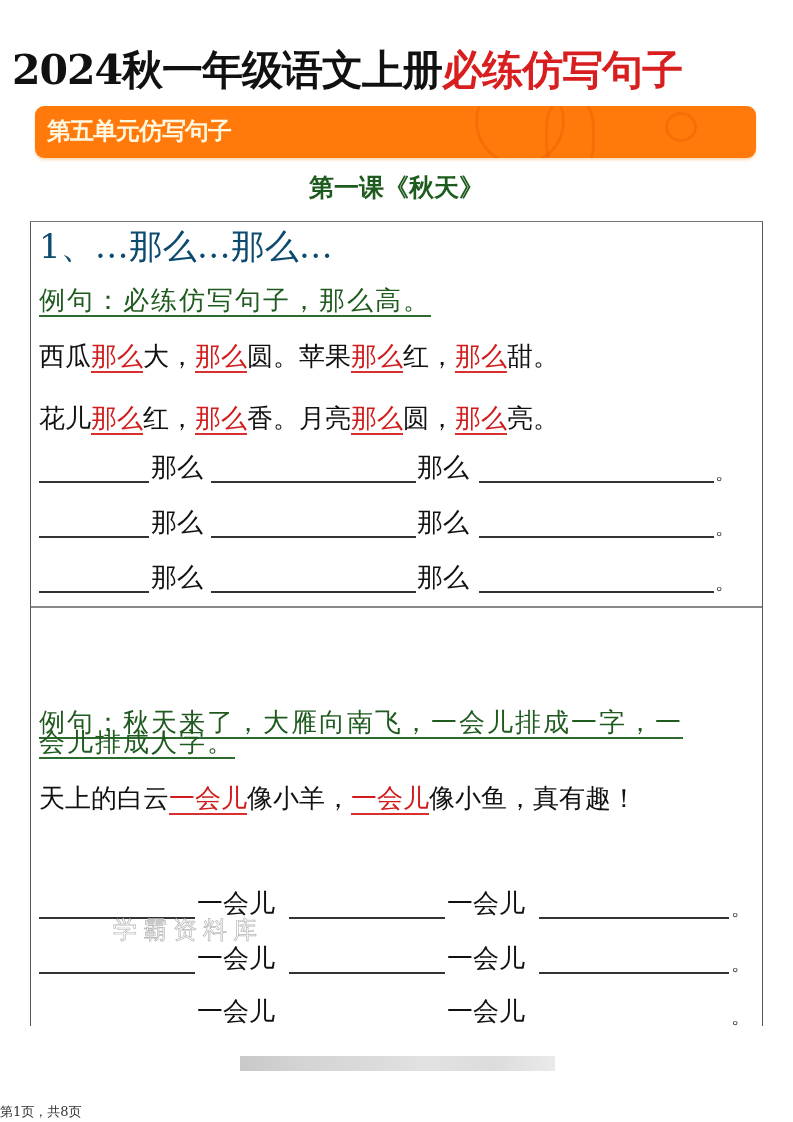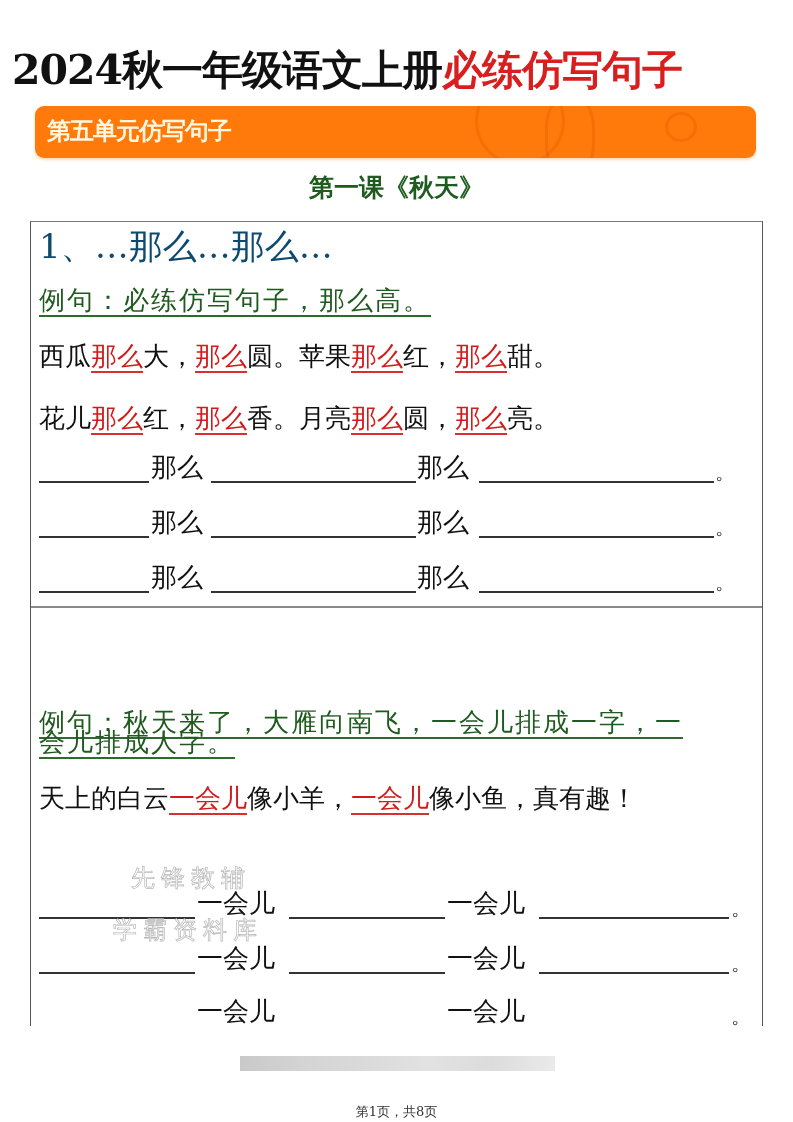--- a/index.html
+++ b/index.html
@@ -54,21 +54,21 @@
     position: absolute; font-size: 24px; color: transparent;
     -webkit-text-stroke: 0.7px #b8b8b8; letter-spacing: 6px; white-space: nowrap;
     pointer-events: none;
   }
 
   .blur-bar {
     position: absolute; left: 240px; top: 1056px; width: 315px; height: 15px;
     background: linear-gradient(90deg, #c9c9c9 0%, #d4d4d4 20%, #dadada 40%, #e2e2e2 60%, #dcdcdc 80%, #eaeaea 100%);
   }
   .page-footer {
-    position: absolute; left: 0; top: 1103px; width: 793px; text-align: center;
+    position: absolute; left: 0; top: 1103px; width: 793px; text-align: left;
     font-size: 13px; color: #333; line-height: 18px;
   }
 </style>
 </head>
 <body>
 
 <div class="doc-title">
   <span class="black">2024秋一年级语文上册</span><span class="red">必练仿写句子</span>
 </div>
 
@@ -140,18 +140,17 @@
     <span class="kw" style="left:408px;">一会儿</span>
     <div class="blank" style="left:500px; width:190px;"></div>
     <span class="dot" style="left:692px;">。</span>
   </div>
   <div class="fill-row" style="top:770px;">
     <span class="kw" style="left:158px;">一会儿</span>
     <span class="kw" style="left:408px;">一会儿</span>
     <span class="dot" style="left:692px;">。</span>
   </div>
 
-  <div class="watermark" style="left:100px; top:640px;">先锋教辅</div>
   <div class="watermark" style="left:82px; top:692px;">学霸资料库</div>
 </div>
 
 <div class="blur-bar"></div>
 <div class="page-footer">第1页，共8页</div>
 
 </body></html>

